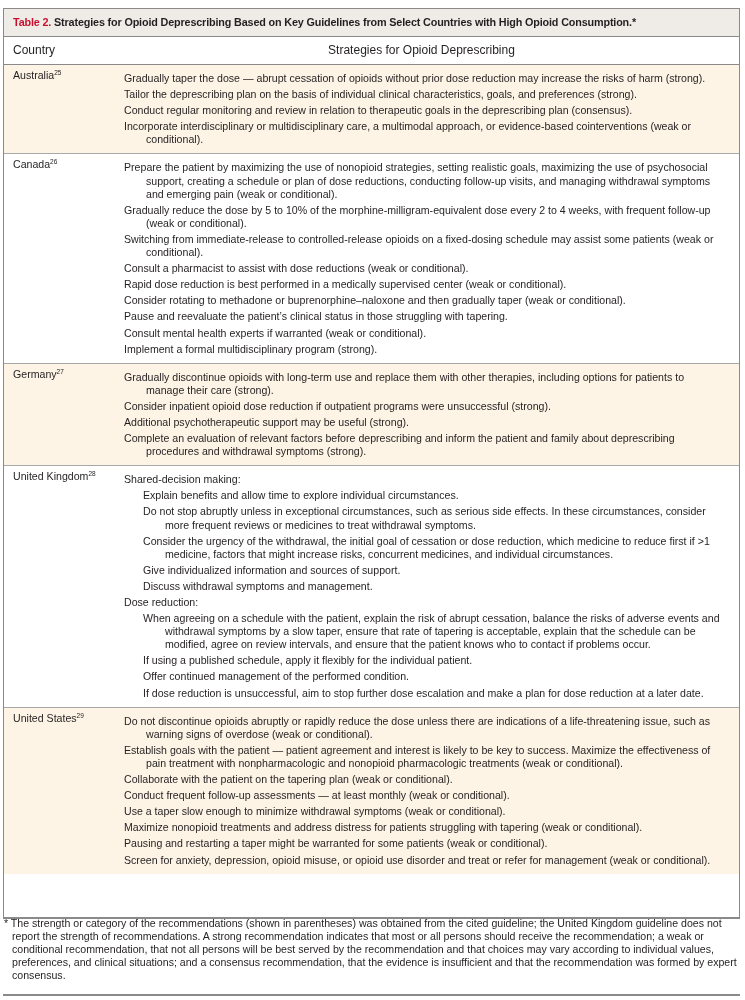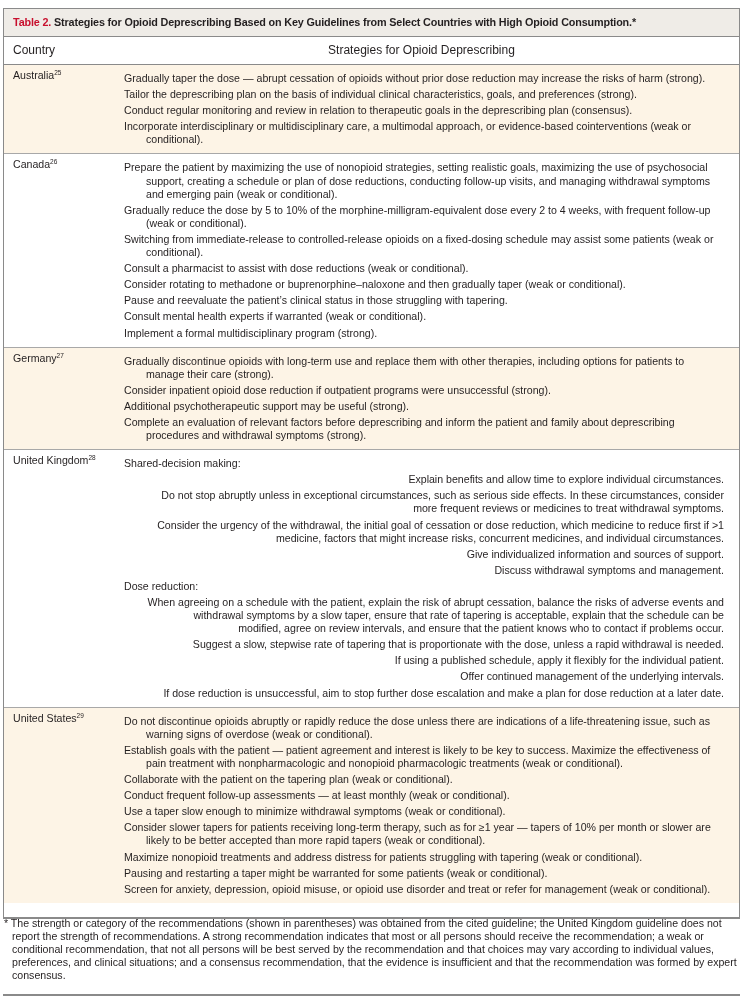--- a/index.html
+++ b/index.html
@@ -34,21 +34,21 @@
   }
   .col-head .c1 { position: absolute; left: 9px; }
   .col-head .c2 { position: absolute; left: 0; right: 0; text-align: center; padding-left: 100px; }
   .row { display: flex; border-bottom: 1px solid #a8a8a8; padding: 4px 0 4px 0; }
   .row.shade { background: #fdf4e6; }
   .row:last-child { border-bottom: none; }
   .country { width: 108px; padding-left: 9px; flex-shrink: 0; white-space: nowrap; }
   .country sup { font-size: 6.5px; vertical-align: 4px; line-height: 0; }
   .items { flex: 1; padding-right: 12px; }
   .item { padding-left: 22px; text-indent: -22px; margin: 3px; }
-  .item.sub { padding-left: 41px; text-indent: -22px; text-align: right; }
+  .item.sub { padding-left: 41px; text-indent: -22px; }
   .item.head { padding-left: 0; text-indent: 0; }
   .footnote {
     position: absolute; left: 4px; top: 917px; width: 735px;
     font-size: 10.6px; line-height: 13.1px;
     padding-left: 8px; text-indent: -8px;
   }
   .bottom-rule {
     position: absolute; left: 3px; top: 994px; width: 737px; height: 2px; background: #8a8a8a;
   }
 </style>
@@ -74,20 +74,21 @@
           <div class="item">Incorporate interdisciplinary or multidisciplinary care, a multimodal approach, or evidence-based cointerventions (weak or conditional).</div>
         </div>
       </div>
       <div class="row">
         <div class="country"><span>Canada</span><sup>26</sup></div>
         <div class="items">
           <div class="item">Prepare the patient by maximizing the use of nonopioid strategies, setting realistic goals, maximizing the use of psychosocial support, creating a schedule or plan of dose reductions, conducting follow-up visits, and managing withdrawal symptoms and emerging pain (weak or conditional).</div>
           <div class="item">Gradually reduce the dose by 5 to 10% of the morphine-milligram-equivalent dose every 2 to 4 weeks, with frequent follow-up (weak or conditional).</div>
           <div class="item">Switching from immediate-release to controlled-release opioids on a fixed-dosing schedule may assist some patients (weak or conditional).</div>
           <div class="item">Consult a pharmacist to assist with dose reductions (weak or conditional).</div>
+          <div class="item">Rapid dose reduction is best performed in a medically supervised center (weak or conditional).</div>
           <div class="item">Consider rotating to methadone or buprenorphine–naloxone and then gradually taper (weak or conditional).</div>
           <div class="item">Pause and reevaluate the patient’s clinical status in those struggling with tapering.</div>
           <div class="item">Consult mental health experts if warranted (weak or conditional).</div>
           <div class="item">Implement a formal multidisciplinary program (strong).</div>
         </div>
       </div>
       <div class="row shade">
         <div class="country"><span>Germany</span><sup>27</sup></div>
         <div class="items">
           <div class="item">Gradually discontinue opioids with long-term use and replace them with other therapies, including options for patients to manage their care (strong).</div>
@@ -100,35 +101,33 @@
         <div class="country"><span>United Kingdom</span><sup>28</sup></div>
         <div class="items">
           <div class="item head">Shared-decision making:</div>
           <div class="item sub">Explain benefits and allow time to explore individual circumstances.</div>
           <div class="item sub">Do not stop abruptly unless in exceptional circumstances, such as serious side effects. In these circumstances, consider more frequent reviews or medicines to treat withdrawal symptoms.</div>
           <div class="item sub">Consider the urgency of the withdrawal, the initial goal of cessation or dose reduction, which medicine to reduce first if &gt;1 medicine, factors that might increase risks, concurrent medicines, and individual circumstances.</div>
           <div class="item sub">Give individualized information and sources of support.</div>
           <div class="item sub">Discuss withdrawal symptoms and management.</div>
           <div class="item head">Dose reduction:</div>
           <div class="item sub">When agreeing on a schedule with the patient, explain the risk of abrupt cessation, balance the risks of adverse events and withdrawal symptoms by a slow taper, ensure that rate of tapering is acceptable, explain that the schedule can be modified, agree on review intervals, and ensure that the patient knows who to contact if problems occur.</div>
-          <div class="item sub">Suggest a slow, stepwise rate of tapering that is proportionate with the dose, unless a rapid withdrawal is needed.</div>
           <div class="item sub">If using a published schedule, apply it flexibly for the individual patient.</div>
-          <div class="item sub">Offer continued management of the underlying intervals.</div>
+          <div class="item sub">Offer continued management of the performed condition.</div>
           <div class="item sub">If dose reduction is unsuccessful, aim to stop further dose escalation and make a plan for dose reduction at a later date.</div>
         </div>
       </div>
       <div class="row shade">
         <div class="country"><span>United States</span><sup>29</sup></div>
         <div class="items">
           <div class="item">Do not discontinue opioids abruptly or rapidly reduce the dose unless there are indications of a life-threatening issue, such as warning signs of overdose (weak or conditional).</div>
           <div class="item">Establish goals with the patient — patient agreement and interest is likely to be key to success. Maximize the effectiveness of pain treatment with nonpharmacologic and nonopioid pharmacologic treatments (weak or conditional).</div>
           <div class="item">Collaborate with the patient on the tapering plan (weak or conditional).</div>
           <div class="item">Conduct frequent follow-up assessments — at least monthly (weak or conditional).</div>
           <div class="item">Use a taper slow enough to minimize withdrawal symptoms (weak or conditional).</div>
-          <div class="item">Consider slower tapers for patients receiving long-term therapy, such as for ≥1 year — tapers of 10% per month or slower are likely to be better accepted than more rapid tapers (weak or conditional).</div>
           <div class="item">Maximize nonopioid treatments and address distress for patients struggling with tapering (weak or conditional).</div>
           <div class="item">Pausing and restarting a taper might be warranted for some patients (weak or conditional).</div>
           <div class="item">Screen for anxiety, depression, opioid misuse, or opioid use disorder and treat or refer for management (weak or conditional).</div>
         </div>
       </div>
     </div>
 </div>
 
 <div class="footnote">* The strength or category of the recommendations (shown in parentheses) was obtained from the cited guideline; the United Kingdom guideline does not report the strength of recommendations. A strong recommendation indicates that most or all persons should receive the recommendation; a weak or conditional recommendation, that not all persons will be best served by the recommendation and that choices may vary according to individual values, preferences, and clinical situations; and a consensus recommendation, that the evidence is insufficient and that the recommendation was formed by expert consensus.</div>
 <div class="bottom-rule"></div>

